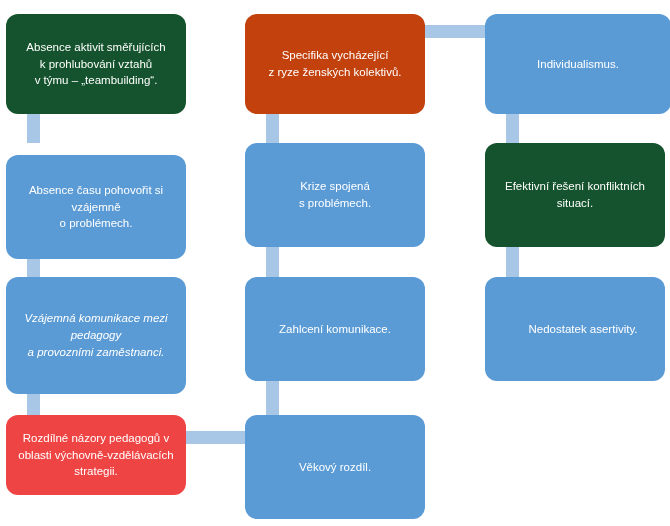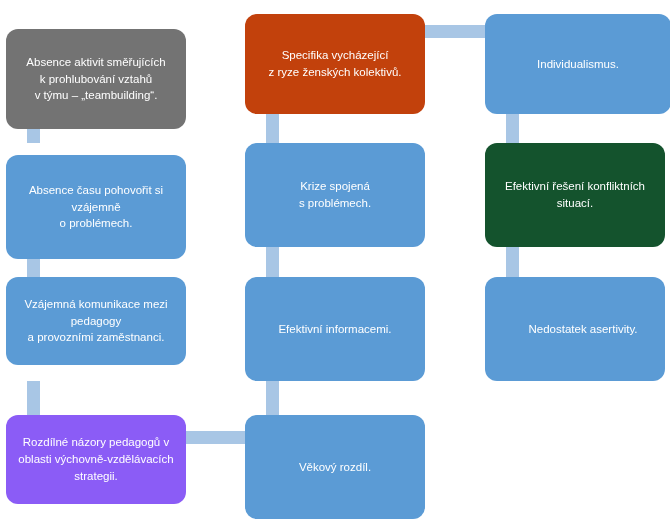--- a/index.html
+++ b/index.html
@@ -46,35 +46,35 @@
     <div class="connector" style="left: 425px; top: 25px; width: 60px; height: 13px; background: rgb(168, 198, 229);"></div>
     <div class="connector" style="left: 27px; top: 114px; width: 13px; height: 29px; background: rgb(168, 198, 229);"></div>
     <div class="connector" style="left: 266px; top: 114px; width: 13px; height: 29px; background: rgb(168, 198, 229);"></div>
     <div class="connector" style="left: 506px; top: 114px; width: 13px; height: 29px; background: rgb(168, 198, 229);"></div>
     <div class="connector" style="left: 27px; top: 247px; width: 13px; height: 30px; background: rgb(168, 198, 229);"></div>
     <div class="connector" style="left: 266px; top: 247px; width: 13px; height: 30px; background: rgb(168, 198, 229);"></div>
     <div class="connector" style="left: 506px; top: 247px; width: 13px; height: 30px; background: rgb(168, 198, 229);"></div>
     <div class="connector" style="left: 27px; top: 381px; width: 13px; height: 34px; background: rgb(168, 198, 229);"></div>
     <div class="connector" style="left: 266px; top: 381px; width: 13px; height: 34px; background: rgb(168, 198, 229);"></div>
     <div class="connector" style="left: 186px; top: 431px; width: 60px; height: 13px; background: rgb(168, 198, 229);"></div>
-    <div class="node" style="left: 6px; top: 14px; width: 180px; height: 100px; background: #737373; color: rgb(255, 255, 255); margin-top: 15px;">Absence aktivit směřujících
+    <div class="node" style="left: 6px; top: 14px; width: 180px; height: 100px; background: #14532d; color: rgb(255, 255, 255);">Absence aktivit směřujících
 k  prohlubování vztahů
 v týmu – „teambuilding“.</div>
     <div class="node" style="left: 245px; top: 14px; width: 180px; height: 100px; background: #c2410c; color: rgb(255, 255, 255);">Specifika vycházející
 z ryze ženských kolektivů.</div>
     <div class="node" style="left: 485px; top: 14px; width: 186px; height: 100px; background: rgb(91, 155, 213); color: rgb(255, 255, 255);">Individualismus.</div>
     <div class="node" style="left: 6px; top: 143px; width: 180px; height: 104px; background: rgb(91, 155, 213); color: rgb(255, 255, 255); margin-top: 12px;">Absence času pohovořit si
 vzájemně
 o problémech.</div>
     <div class="node" style="left: 245px; top: 143px; width: 180px; height: 104px; background: rgb(91, 155, 213); color: rgb(255, 255, 255);">Krize spojená
 s problémech.</div>
     <div class="node" style="left: 485px; top: 143px; width: 180px; height: 104px; background: #14532d; color: rgb(255, 255, 255);">Efektivní řešení konfliktních
 situací.</div>
-    <div class="node" style="left: 6px; top: 277px; width: 180px; height: 88px; background: rgb(91, 155, 213); color: rgb(255, 255, 255);">Vzájemná komunikace mezi
+    <div class="node" style="left: 6px; top: 277px; width: 180px; height: 117px; background: rgb(91, 155, 213); color: rgb(255, 255, 255); font-style: italic;">Vzájemná komunikace mezi
 pedagogy
 a provozními zaměstnanci.</div>
-    <div class="node" style="left: 245px; top: 277px; width: 180px; height: 104px; background: rgb(91, 155, 213); color: rgb(255, 255, 255);">Efektivní informacemi.</div>
+    <div class="node" style="left: 245px; top: 277px; width: 180px; height: 104px; background: rgb(91, 155, 213); color: rgb(255, 255, 255);">Zahlcení komunikace.</div>
     <div class="node" style="left: 485px; top: 277px; width: 180px; height: 104px; background: rgb(91, 155, 213); color: rgb(255, 255, 255); padding-left: 24px;">Nedostatek  asertivity.</div>
-    <div class="node" style="left: 6px; top: 415px; width: 180px; height: 89px; background: #8b5cf6; color: rgb(255, 255, 255);">Rozdílné názory pedagogů v
+    <div class="node" style="left: 6px; top: 415px; width: 180px; height: 80px; background: #ef4444; color: rgb(255, 255, 255);">Rozdílné názory pedagogů v
 oblasti výchovně-vzdělávacích
 strategii.</div>
     <div class="node" style="left: 245px; top: 415px; width: 180px; height: 104px; background: rgb(91, 155, 213); color: rgb(255, 255, 255);">Věkový rozdíl.</div>
   </div>
 
 </body></html>

